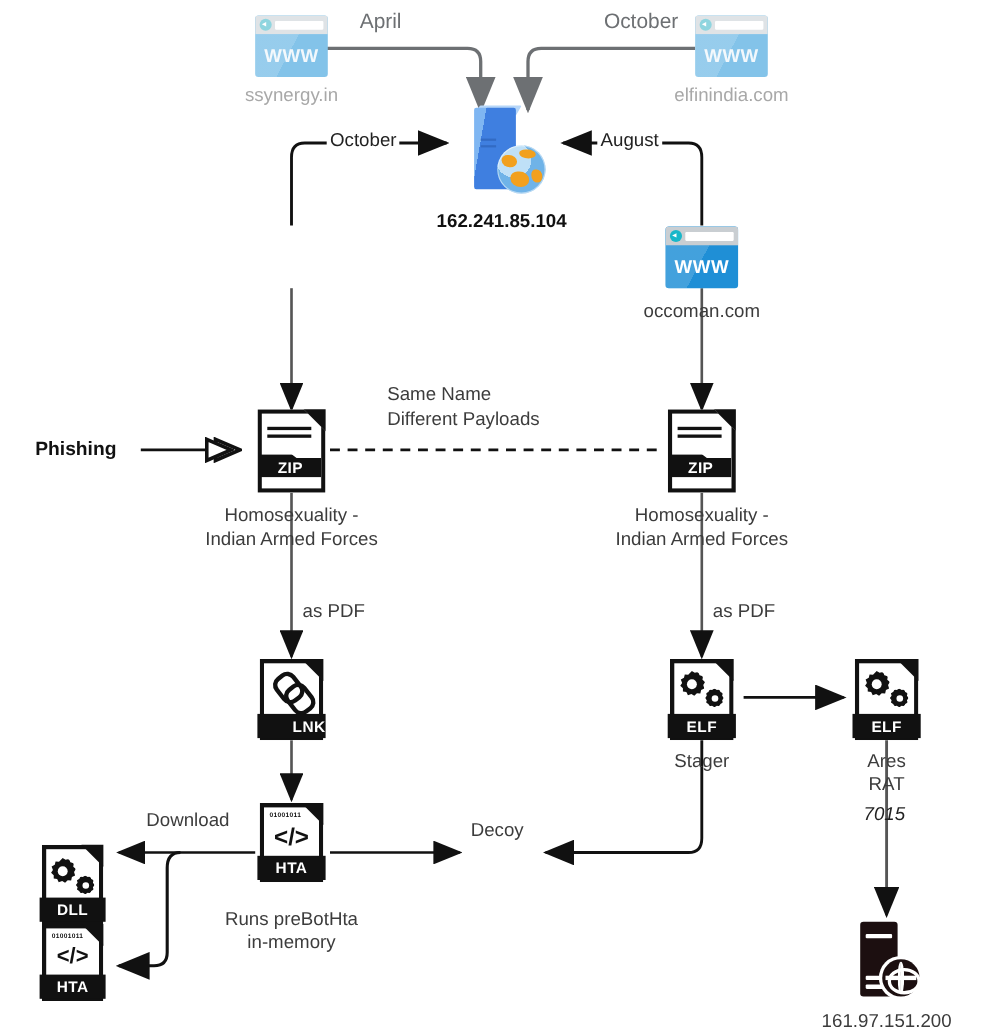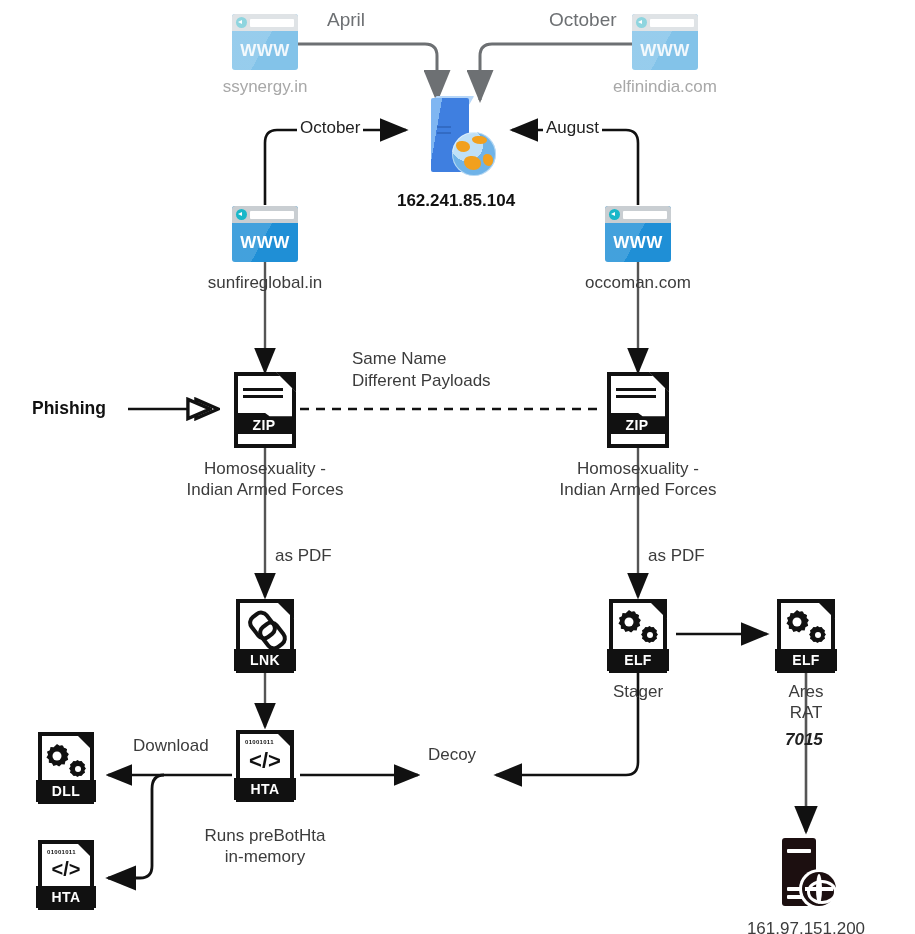--- a/index.html
+++ b/index.html
@@ -12,21 +12,21 @@
   #wires{position:absolute;left:0;top:0;width:915px;height:934px;pointer-events:none;}
 
   .node{position:absolute;display:flex;flex-direction:column;align-items:center;}
   .cap{font-size:17px;line-height:21px;text-align:center;color:#3c3c3c;white-space:pre-line;margin-top:6px;}
   .cap.faded{color:#a8a8a8;}
   .cap.bold{font-weight:bold;color:#111;}
 
   .lbl{position:absolute;font-size:17px;color:#3c3c3c;white-space:nowrap;}
   .lbl.ink{color:#222;}
   .lbl.strong{font-weight:bold;color:#111;font-size:17.5px;}
-  .lbl.bi{font-weight:bold;font-style:italic;color:#222;}
+  .lbl.bi{font-weight:normal;font-style:italic;color:#222;}
   .lbl.ctr{text-align:left;white-space:pre-line;line-height:22px;}
 
   
   .www{width:66px;height:56px;border-radius:3px;overflow:hidden;position:relative;background:#1f8fd6;}
   .www .bar{height:17px;background:#c9ced2;display:flex;align-items:center;padding:0 4px;box-sizing:border-box;}
   .www .back{width:11px;height:11px;border-radius:50%;background:#19b7c9;position:relative;flex:0 0 auto;}
   .www .back:after{content:"";position:absolute;left:2px;top:3px;width:0;height:0;
       border-top:2.5px solid transparent;border-bottom:2.5px solid transparent;border-right:4px solid #fff;}
   .www .addr{flex:1;height:8px;background:#fff;border-radius:1px;margin-left:3px;}
   .www .body{height:39px;display:flex;align-items:center;justify-content:center;position:relative;}
@@ -207,33 +207,20 @@
       <div class="globe">
         <i class="g1"></i>
           <i class="g2"></i>
           <i class="g3"></i>
           <i class="g4"></i>
       </div>
     </div>
     <div class="cap bold" style="margin-top:8px;">162.241.85.104</div>
   </div>
 
-  <div class="node" style="left:232px;top:206px;width:66px;">
-    <div class="www">
-      <div class="bar">
-        <div class="back"></div>
-        <div class="addr"></div>
-      </div>
-      <div class="body">
-        <span>WWW</span>
-        <div class="gloss"></div>
-      </div>
-    </div>
-    <div class="cap" style="margin-top:10px;">sunfireglobal.in</div>
-  </div>
 
   <div class="node" style="left:605px;top:206px;width:66px;">
     <div class="www">
       <div class="bar">
         <div class="back"></div>
         <div class="addr"></div>
       </div>
       <div class="body">
         <span>WWW</span>
         <div class="gloss"></div>
@@ -275,21 +262,21 @@
   </div>
 
   <div class="node" style="left:236px;top:599px;width:58px;">
     <div class="file" style="width:58px;height:74px;">
       <div class="sheet" style="width:58px;height:74px;"></div>
         <div class="fold"></div>
       <div class="lnk-glyph">
           <i class="a"></i>
           <i class="b"></i>
         </div>
-      <div class="band" style="width:62px;">
+      <div class="band" style="width:62px;justify-content:flex-end;">
           <span>LNK</span>
         </div>
     </div>
   </div>
 
   <div class="node" style="left:236px;top:730px;width:58px;">
     <div class="file" style="width:58px;height:72px;">
       <div class="sheet" style="width:58px;height:72px;"></div>
         <div class="fold"></div>
       <div class="bits">01001011</div>
@@ -308,21 +295,21 @@
         <div class="fold"></div>
       <div class="bits">01001011</div>
       <div class="code" style="width:56px;top:18px;font-size:20px;">&lt;/&gt;</div>
       <div class="band" style="width:60px;">
           <span>HTA</span>
         </div>
     </div>
   </div>
 
   <div class="node" style="left:38px;top:732px;width:56px;">
-    <div class="file" style="width:56px;height:72px;">
+    <div class="file" style="width:56px;height:72px;margin-top:36px;">
       <div class="sheet" style="width:56px;height:72px;"></div>
         <div class="fold"></div>
       <div class="gears" style="left:7px;top:12px;">
         <div class="gear big"></div>
           <div class="gear small"></div>
       </div>
       <div class="band" style="width:60px;">
           <span>DLL</span>
         </div>
     </div>

